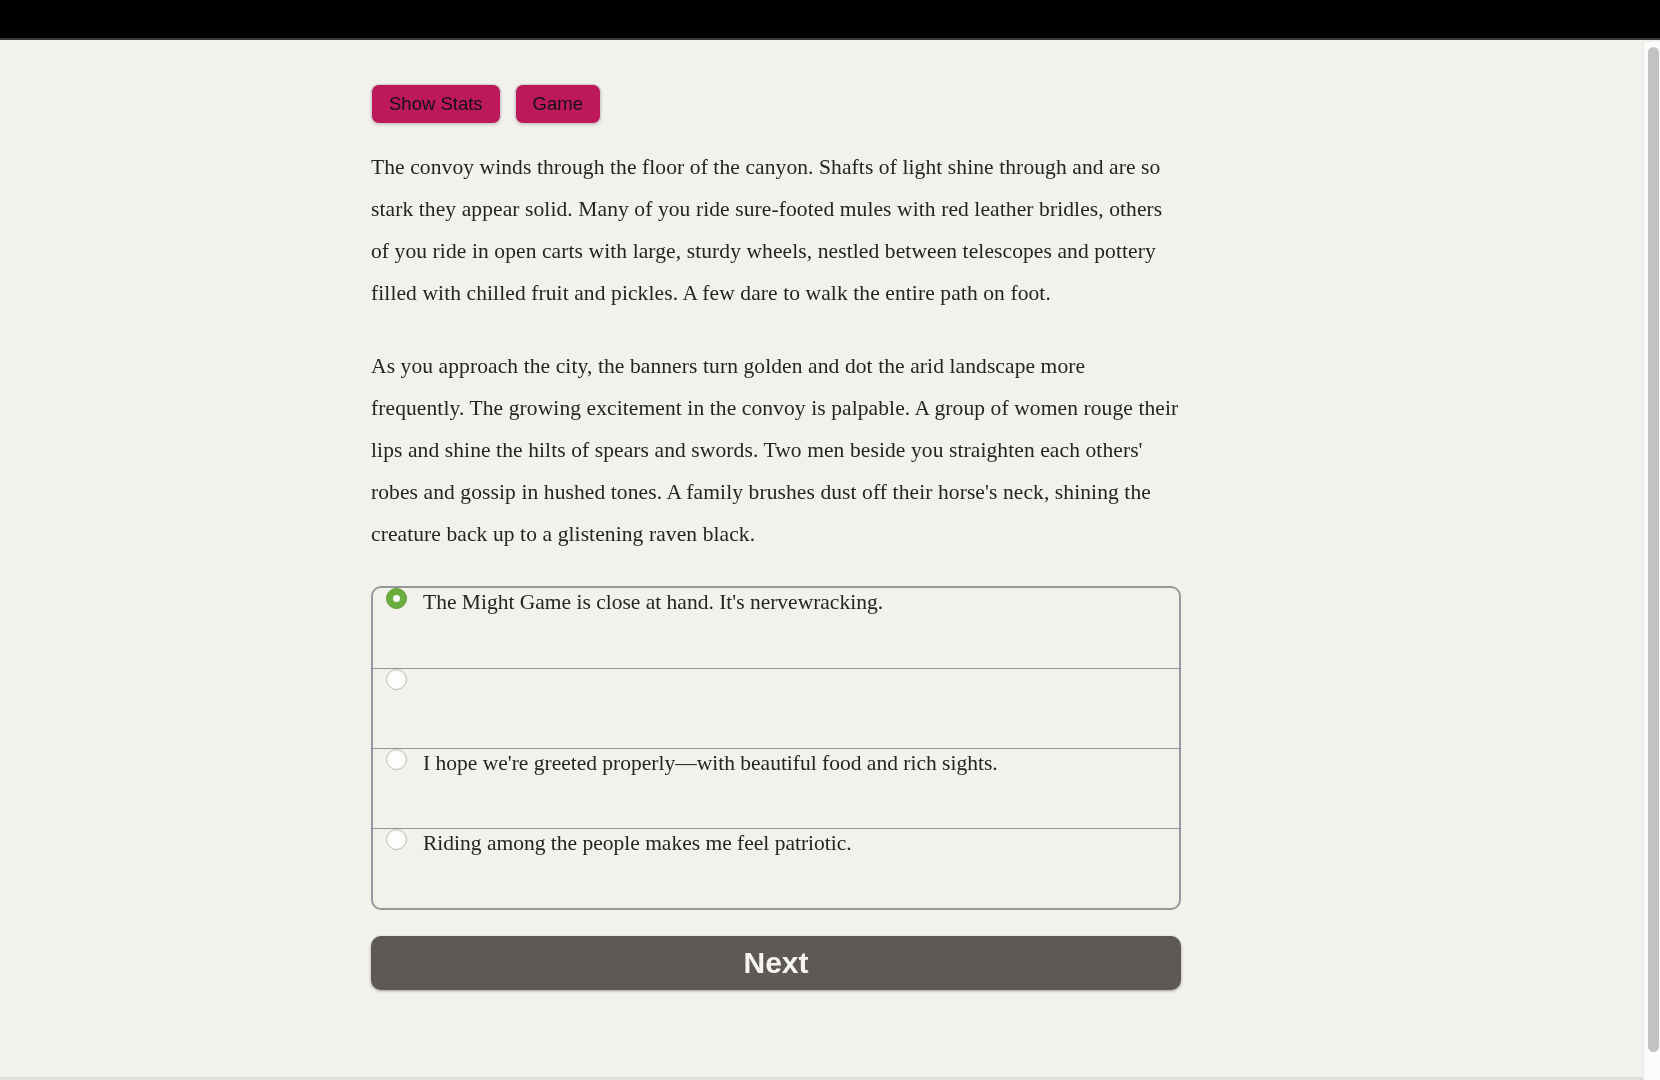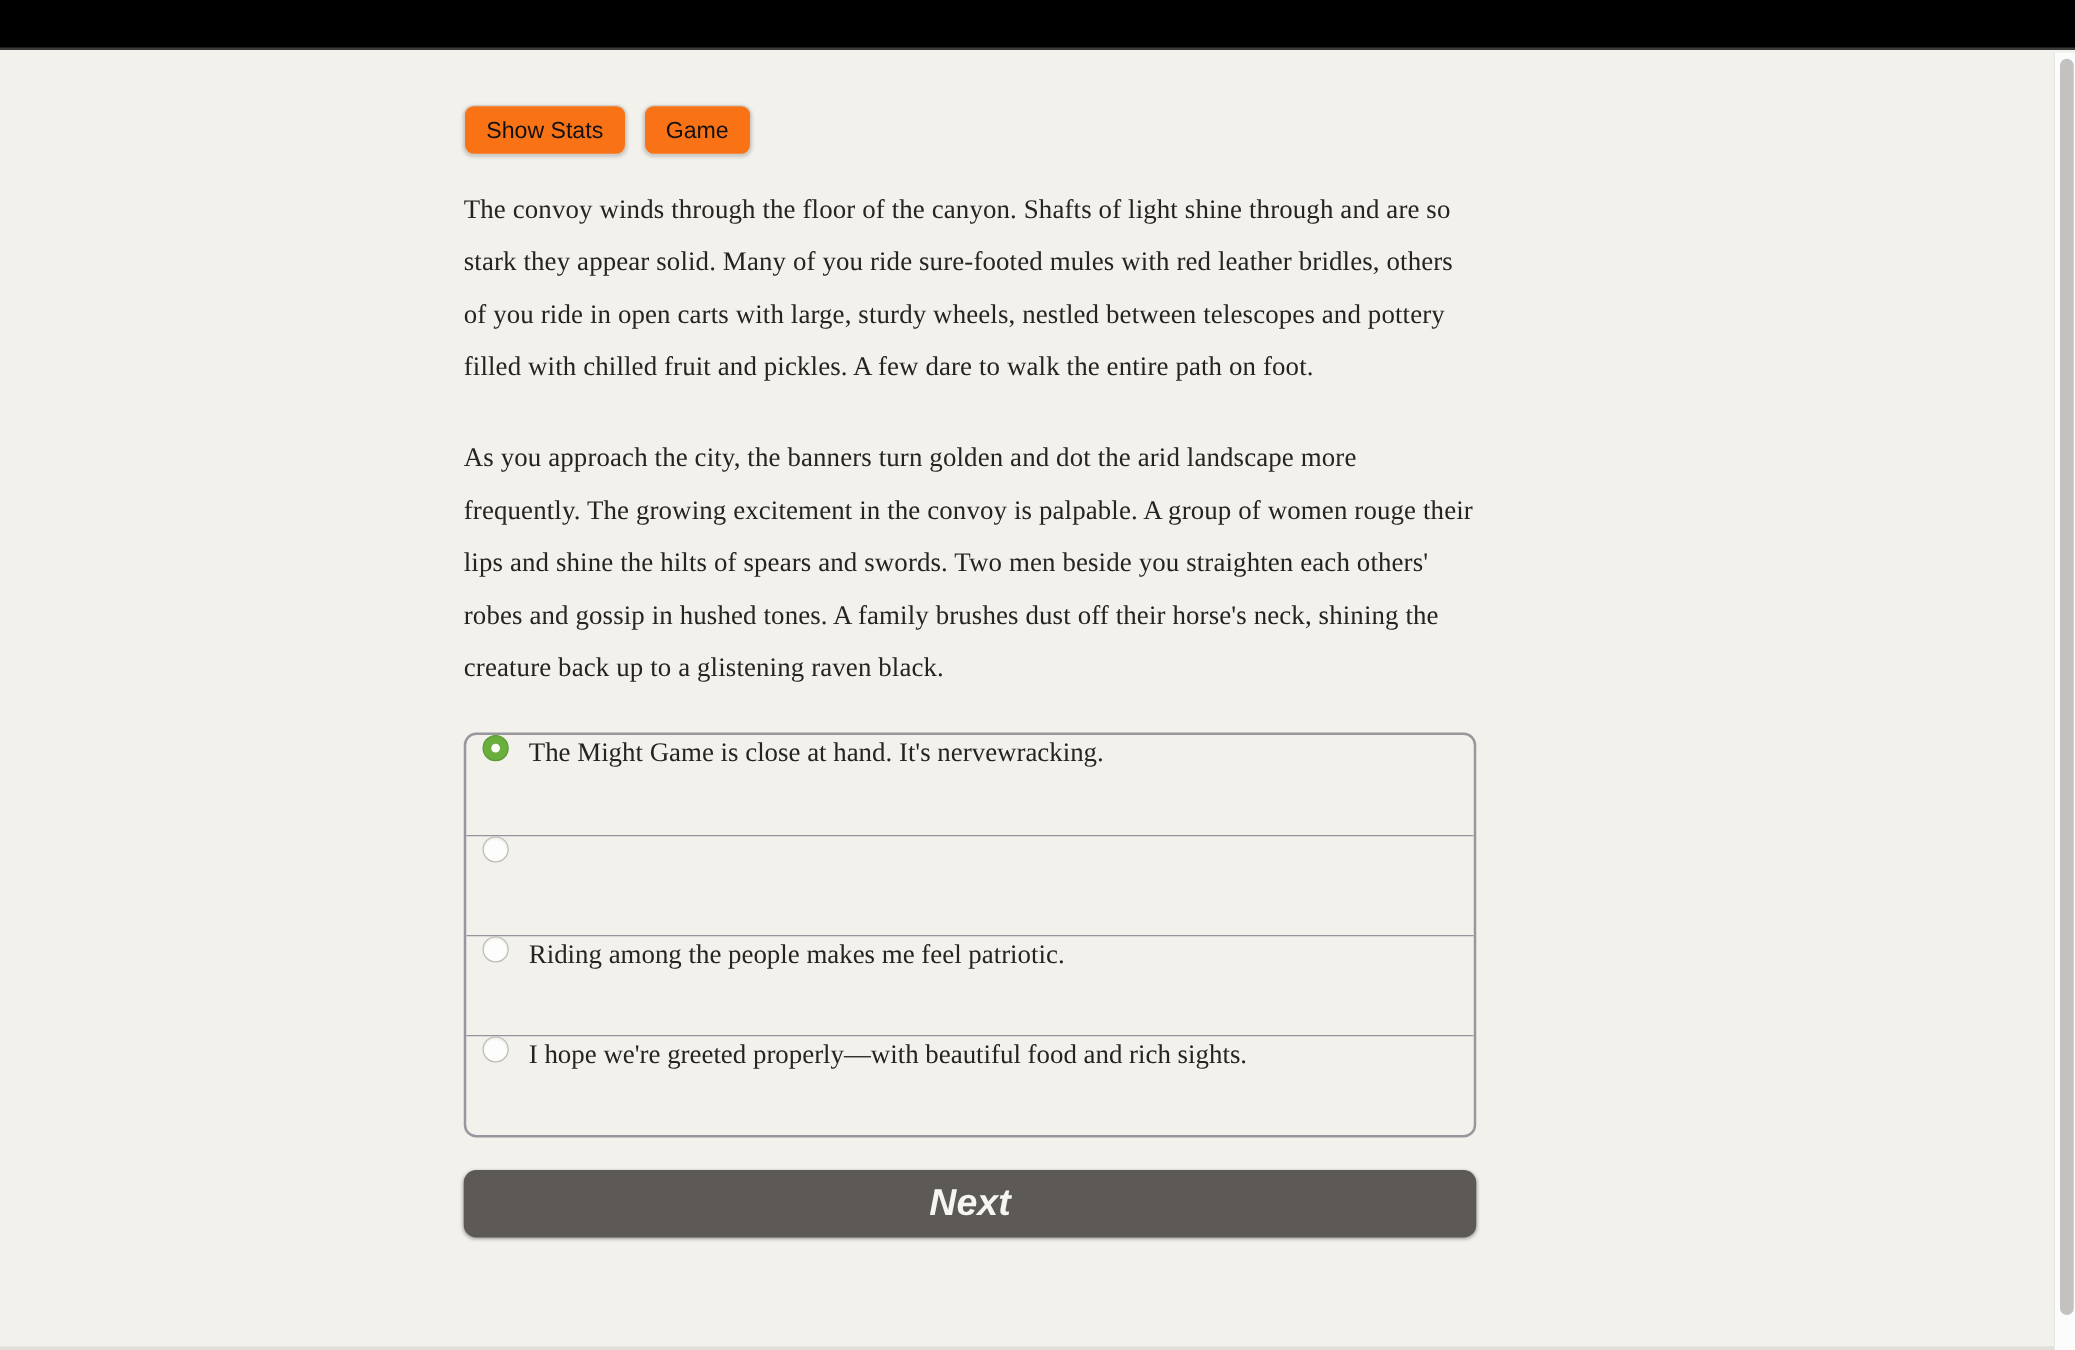--- a/index.html
+++ b/index.html
@@ -46,21 +46,21 @@
     position:absolute;top:40px;left:371px;width:810px;
   }
   .toolbar{
     margin-top:44px;
     display:flex;gap:14px;
   }
   .toolbar button{
     font-family:"Liberation Sans","DejaVu Sans",sans-serif;
     font-size:18.5px;
     color:#121212;
-    background:#f97316;
+    background:#be185d;
     border:1px solid #cfcec8;
     border-radius:8px;
     padding:5px 17px;
     height:40px;
     line-height:24px;
     box-shadow:0 1px 3px rgba(0,0,0,0.18);
     cursor:pointer;
   }
   .story{margin-top:22px;}
   .story p{
@@ -116,21 +116,20 @@
     margin-top:26px;
     background:var(--next-bg);
     border:none;
     border-radius:10px;
     color:#f6f5f2;
     font-family:"Liberation Sans","DejaVu Sans",sans-serif;
     font-size:30px;
     font-weight:700;
     box-shadow:0 1px 3px rgba(0,0,0,0.35);
     cursor:pointer;
-    font-style:italic;
   }
 </style>
 </head>
 <body>
 
 <div class="top-bar"></div>
 
 <div class="content">
 
   <div class="toolbar">
@@ -146,25 +145,25 @@
   <div class="options-box" role="radiogroup">
     <div class="option-row" role="radio" aria-checked="true">
       <span class="radio selected"></span>
       <span class="option-label">The Might Game is close at hand. It's nervewracking.</span>
     </div>
     <div class="option-row" role="radio" aria-checked="false">
       <span class="radio"></span>
     </div>
     <div class="option-row" role="radio" aria-checked="false">
       <span class="radio"></span>
-      <span class="option-label">Riding among the people makes me feel patriotic.</span>
+      <span class="option-label">I hope we're greeted properly—with beautiful food and rich sights.</span>
     </div>
     <div class="option-row" role="radio" aria-checked="false">
       <span class="radio"></span>
-      <span class="option-label">I hope we're greeted properly—with beautiful food and rich sights.</span>
+      <span class="option-label">Riding among the people makes me feel patriotic.</span>
     </div>
   </div>
 
   <button class="next-button">Next</button>
 
 </div>
 
 <div class="scrollbar-track">
   <div class="scrollbar-thumb"></div>
 </div>

